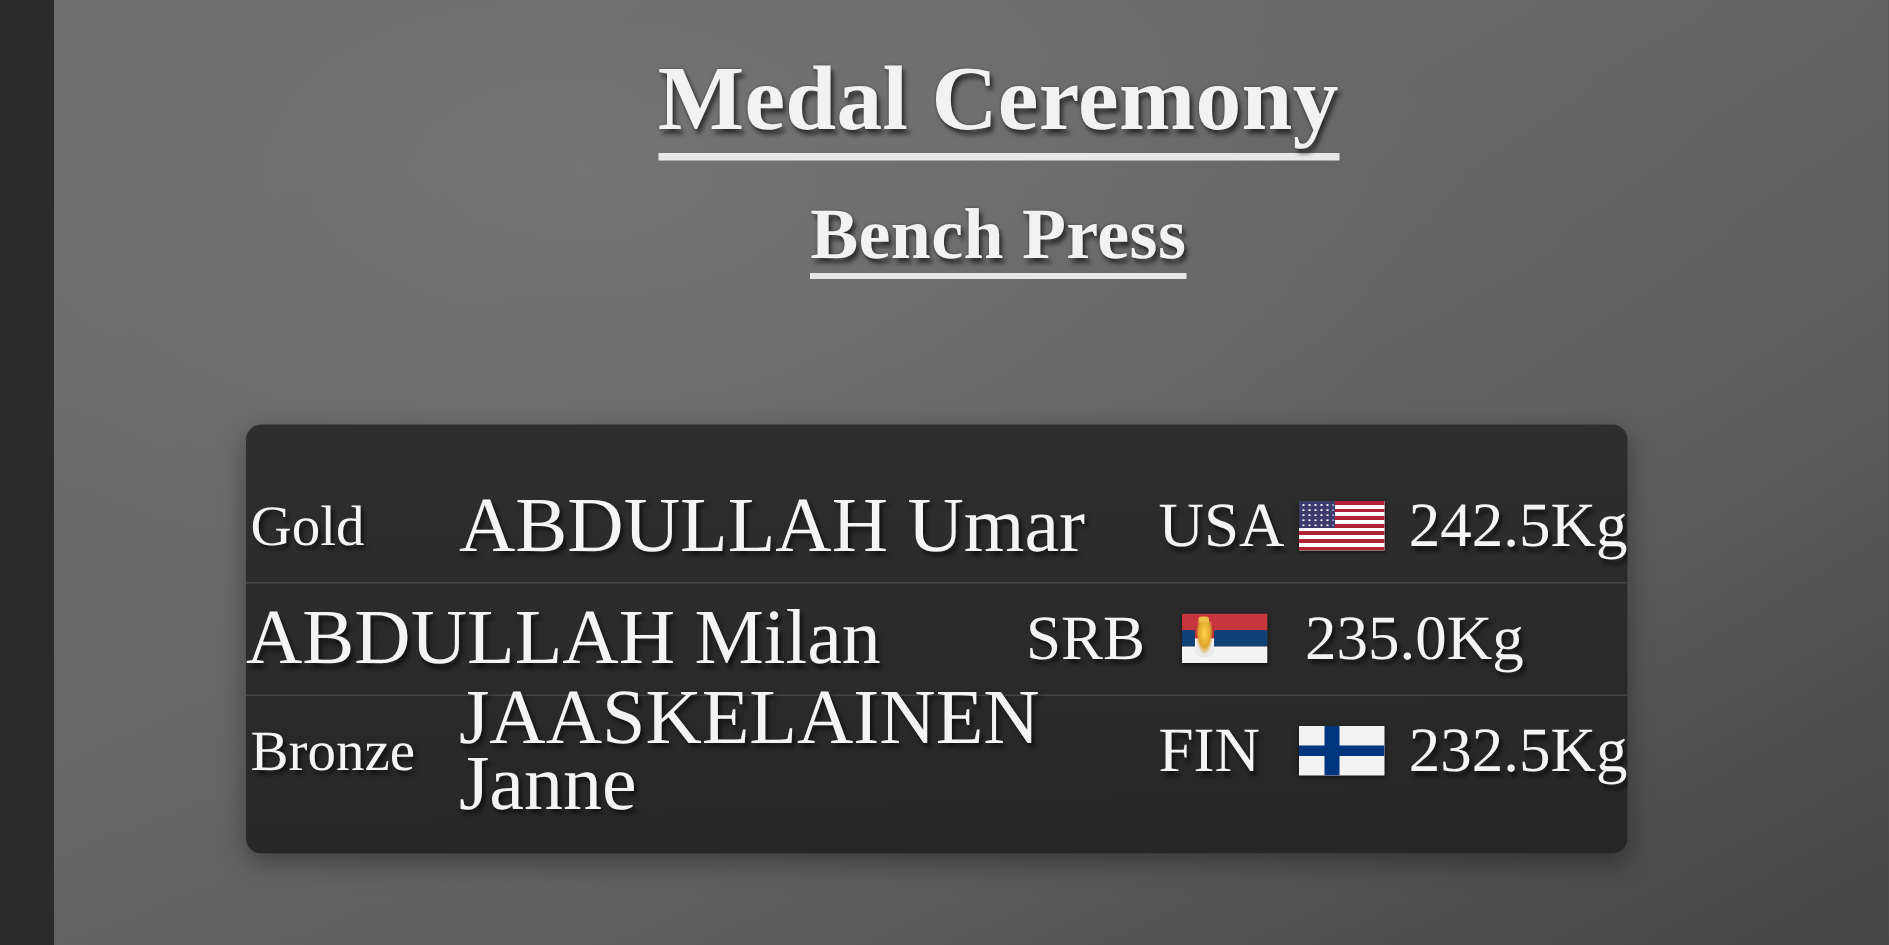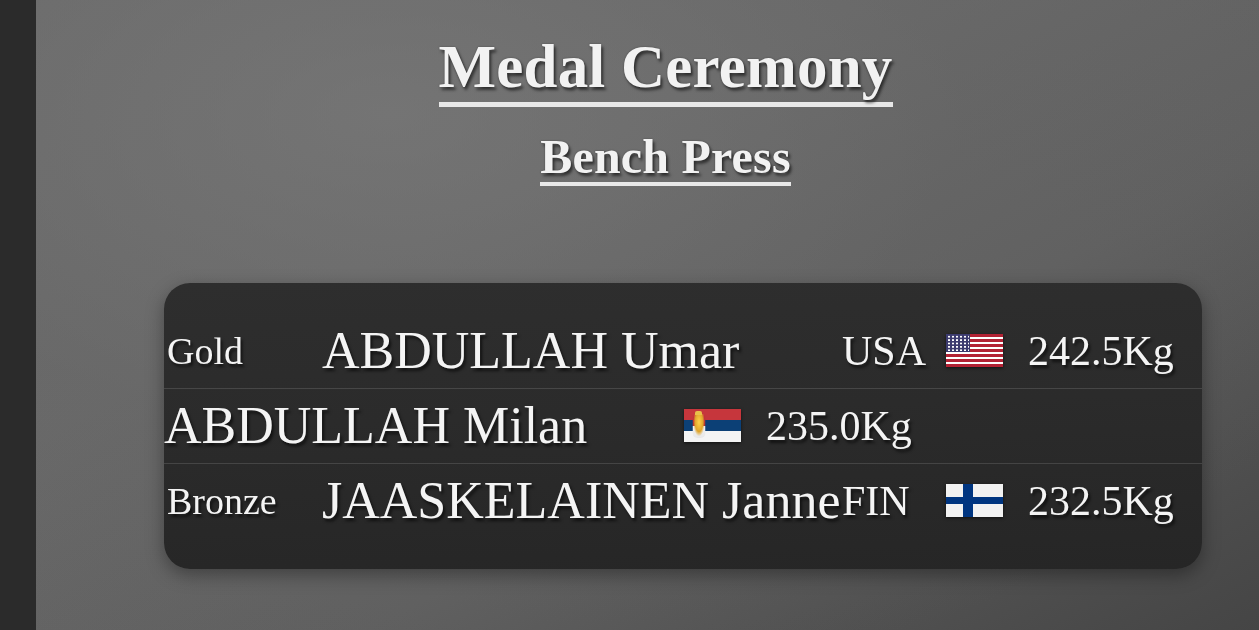--- a/index.html
+++ b/index.html
@@ -53,24 +53,24 @@
     top: 214px;
     font-size: 42px;
     line-height: 46px;
   }
 
   
   #results-panel {
     position: absolute;
     left: 128px;
     top: 283px;
-    width: 1038px;
+    width: 921px;
     height: 286px;
     background: linear-gradient(178deg, #2e2e2e 0%, #2b2b2b 45%, #262626 100%);
-    border-radius: 26px;
+    border-radius: 10px;
     box-shadow: 0 6px 18px rgba(0,0,0,0.35);
     overflow: hidden;
   }
   .result-row {
     position: relative;
     display: flex;
     align-items: center;
     height: 75px;
     color: #f4f4f4;
     text-shadow: 2px 3px 3px rgba(0,0,0,0.6);
@@ -215,20 +215,21 @@
           <div class="canton">
             <div class="stars"></div>
           </div>
         </div>
       </div>
       <div class="cell-weight">242.5Kg</div>
     </div>
 
     <div class="result-row" id="row-1">
       <div class="cell-name">ABDULLAH Milan</div>
+      <div class="cell-country">SRB</div>
       <div class="cell-flag">
         <div class="flag flag-srb">
           <div class="band-red"></div>
           <div class="band-blue"></div>
           <div class="band-white"></div>
           <div class="arms">
             <div class="arms-crown"></div>
           </div>
         </div>
       </div>

